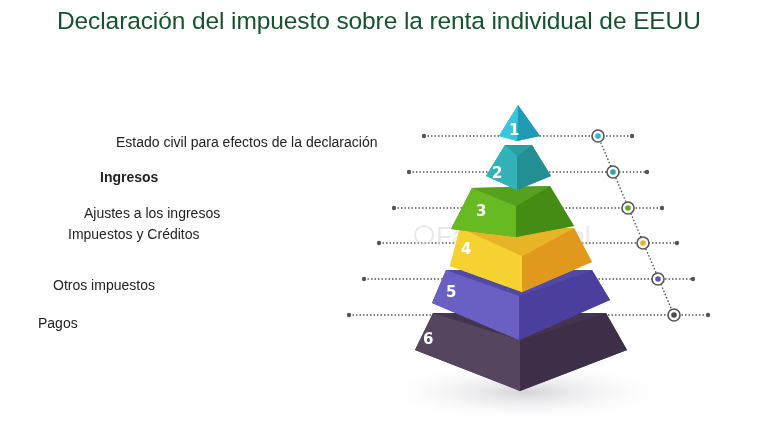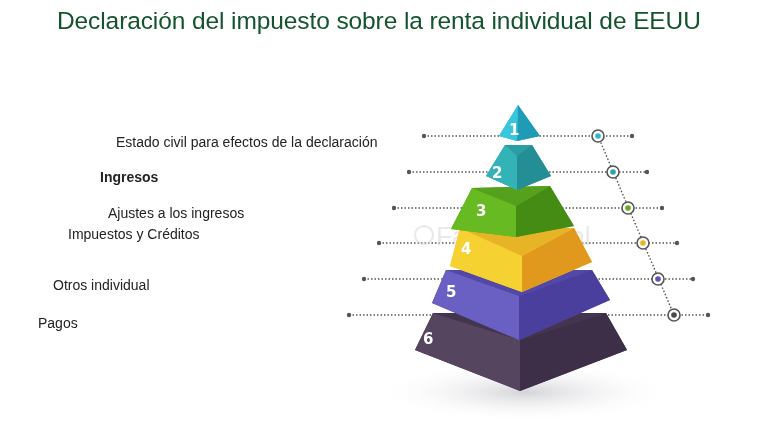--- a/index.html
+++ b/index.html
@@ -10,23 +10,23 @@
   .num { font-family:"DejaVu Sans", sans-serif; font-weight:bold; fill:#ffffff; font-size:15px; }
   .wm { font-family:"Liberation Sans", sans-serif; font-size:26px; fill:#d8d8d8; opacity:0.55; }
 </style>
 </head>
 <body>
 
 <div class="title">Declaración del impuesto sobre la renta individual de EEUU</div>
 
 <div class="label" style="left:116px; top:134px;">Estado civil para efectos de la declaración</div>
 <div class="label" style="left:100px; top:169px;font-weight:bold;">Ingresos</div>
-<div class="label" style="left:84px; top:205px;margin-left:24px;">Ajustes a los ingresos</div>
+<div class="label" style="left:84px; top:205px;">Ajustes a los ingresos</div>
 <div class="label" style="left:68px; top:226px;">Impuestos y Créditos</div>
-<div class="label" style="left:53px; top:277px;">Otros individual</div>
+<div class="label" style="left:53px; top:277px;">Otros impuestos</div>
 <div class="label" style="left:38px; top:315px;text-align:right;">Pagos</div>
 
 <svg class="diagram" width="768" height="432" viewBox="0 0 768 432">
   <defs>
     <radialGradient id="shadow" cx="50%" cy="50%" r="50%">
       <stop offset="0%" stop-color="#cfcfd4" stop-opacity="0.9"></stop>
       <stop offset="100%" stop-color="#ffffff" stop-opacity="0"></stop>
     </radialGradient>
   </defs>
 

